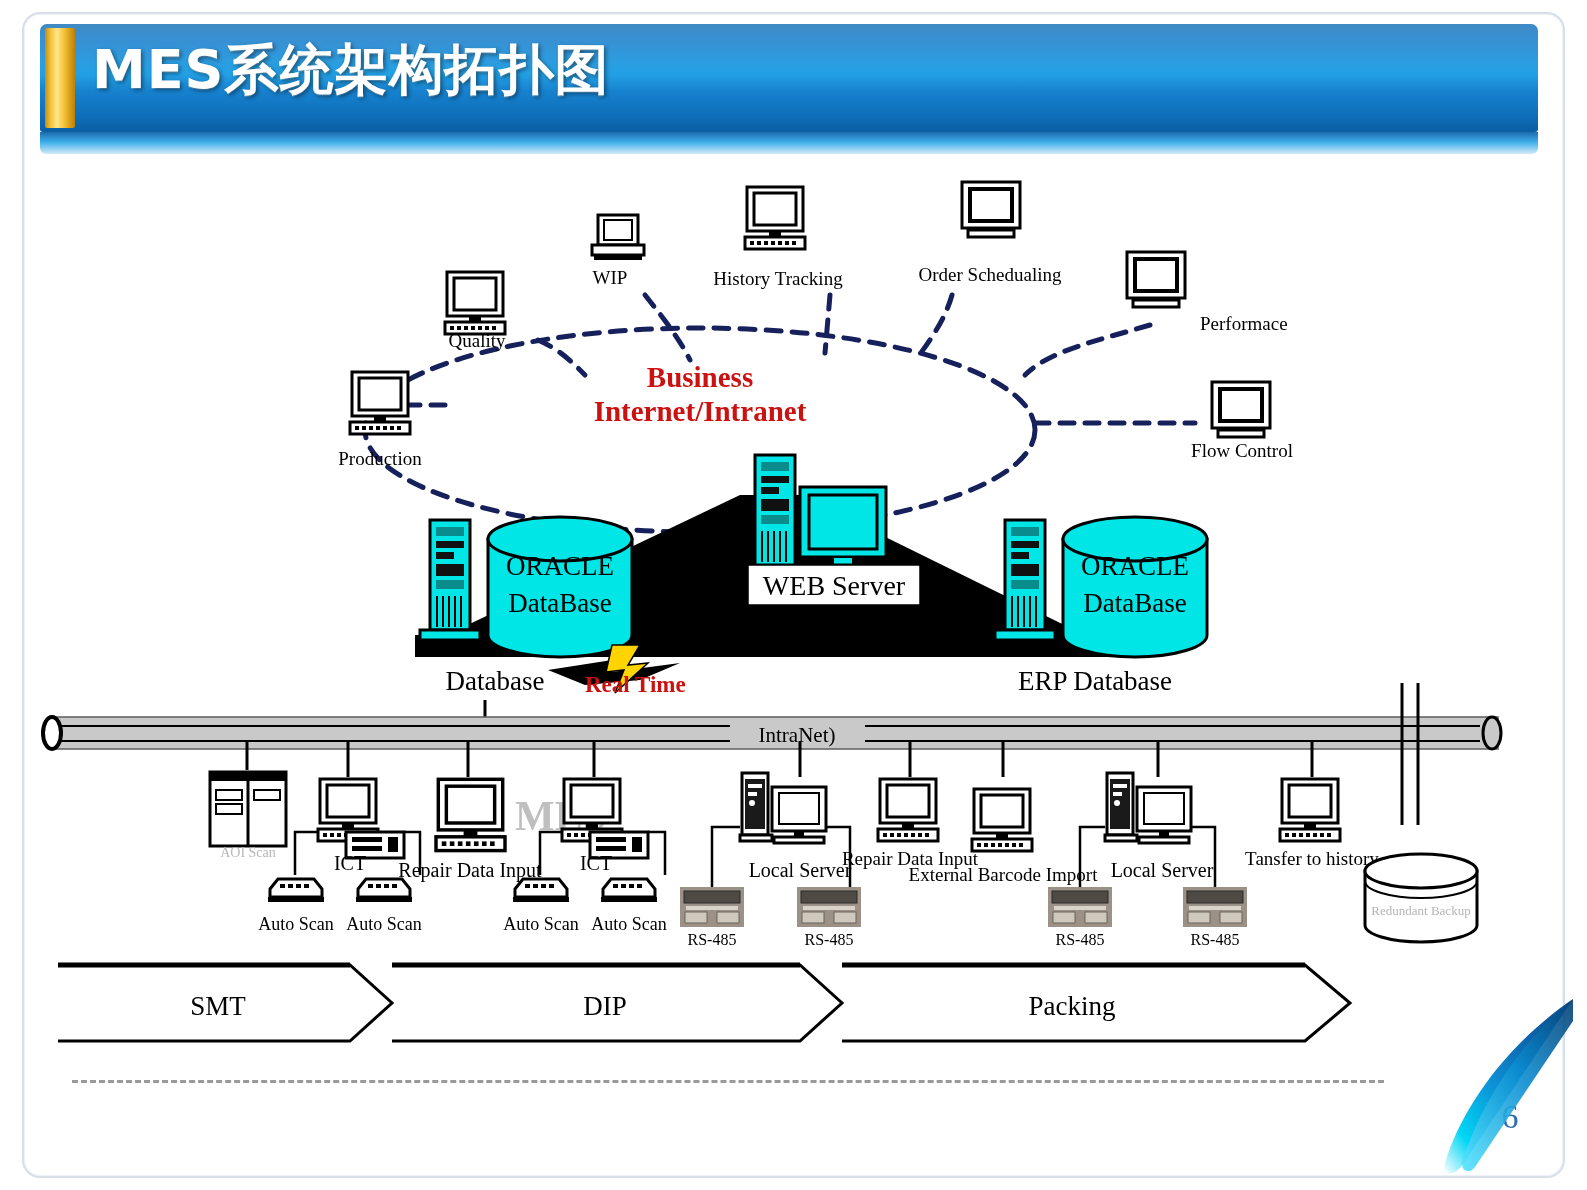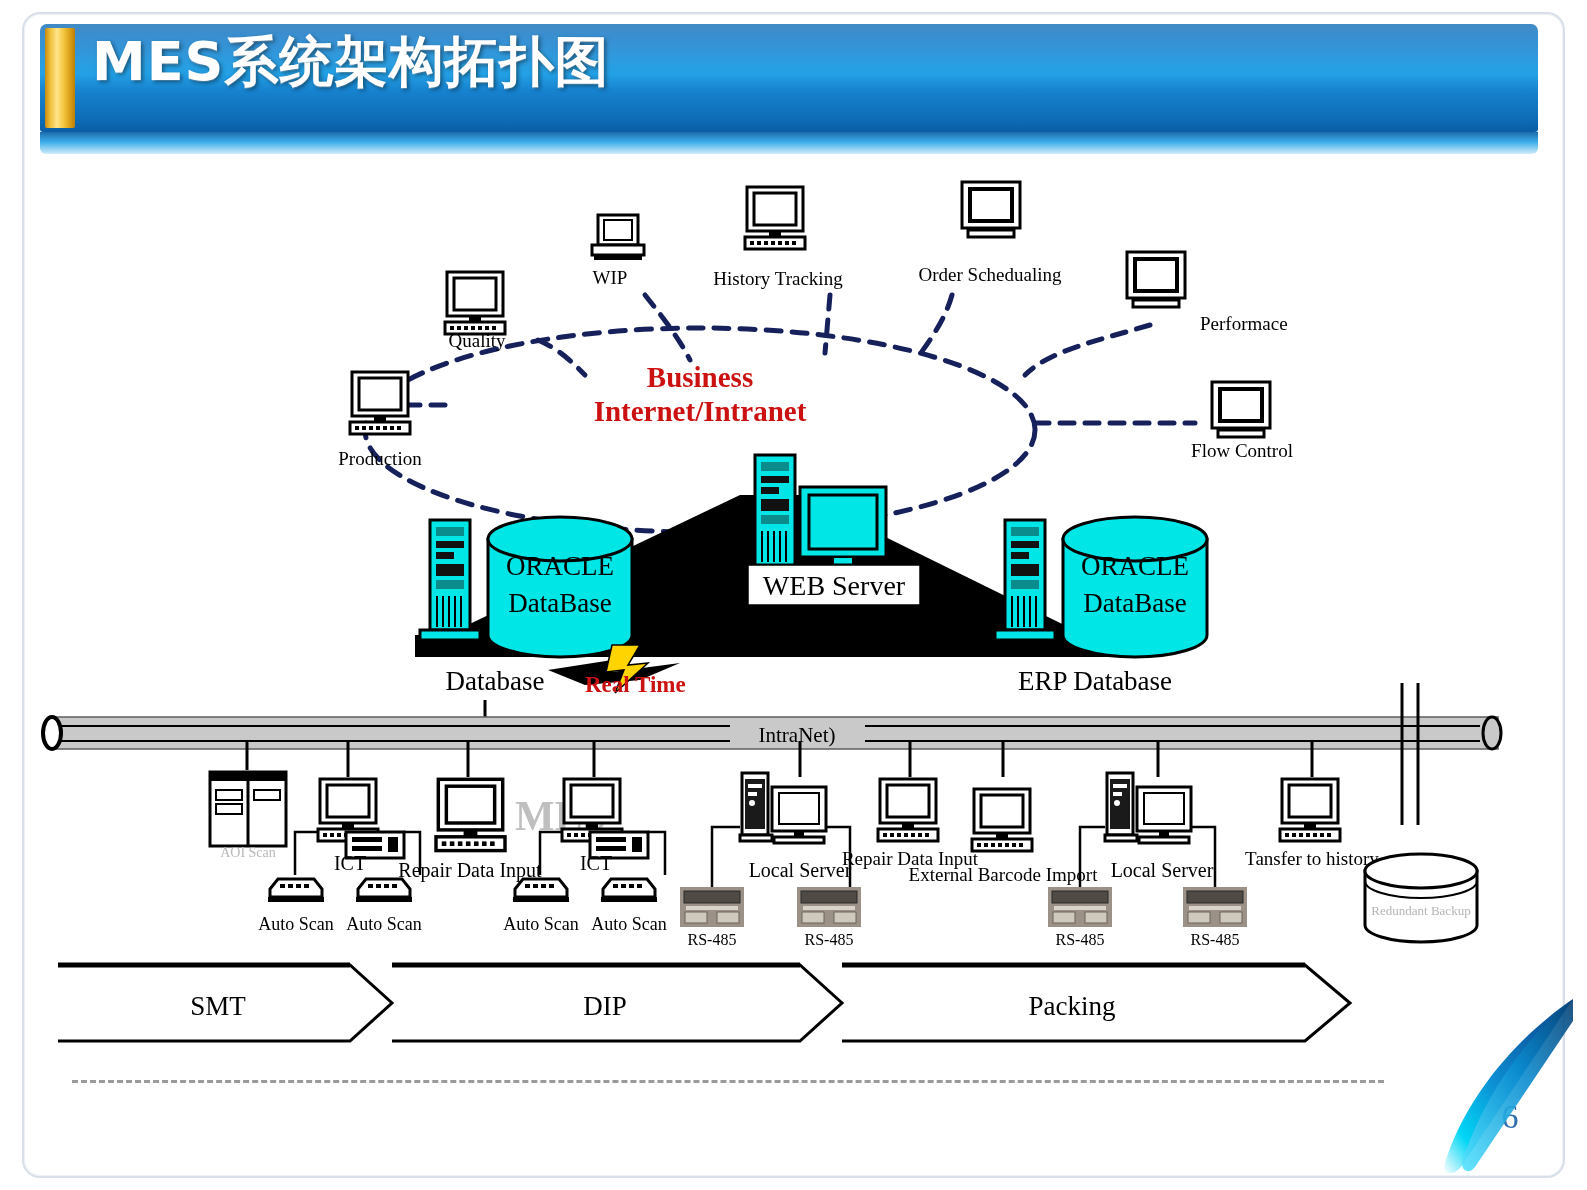--- a/index.html
+++ b/index.html
@@ -47,21 +47,21 @@
     background:linear-gradient(to bottom,#0a5ea4 0%, #2aa7e8 45%, #cfe9f8 100%);
     opacity:.92;
   }
   #gold-bar{
     position:absolute;left:45px;top:28px;width:30px;height:100px;
     background:linear-gradient(to right,
        #c78a10 0%, #f0c03a 18%, #ffe58a 40%, #f5c63f 62%, #d79a14 85%, #bb8008 100%);
     border-radius:2px;
   }
   #slide-title{
-    position:absolute;left:92px;top:20px;
+    position:absolute;left:92px;top:28px;
     height:84px;line-height:84px;
     font-family:"DejaVu Sans", sans-serif;
     font-weight:bold;
     font-size:54px;
     color:#ffffff;
     letter-spacing:1px;
     text-shadow:2px 2px 4px rgba(0,0,0,.45), 0 1px 0 rgba(255,255,255,.3);
     white-space:nowrap;
   }
   

